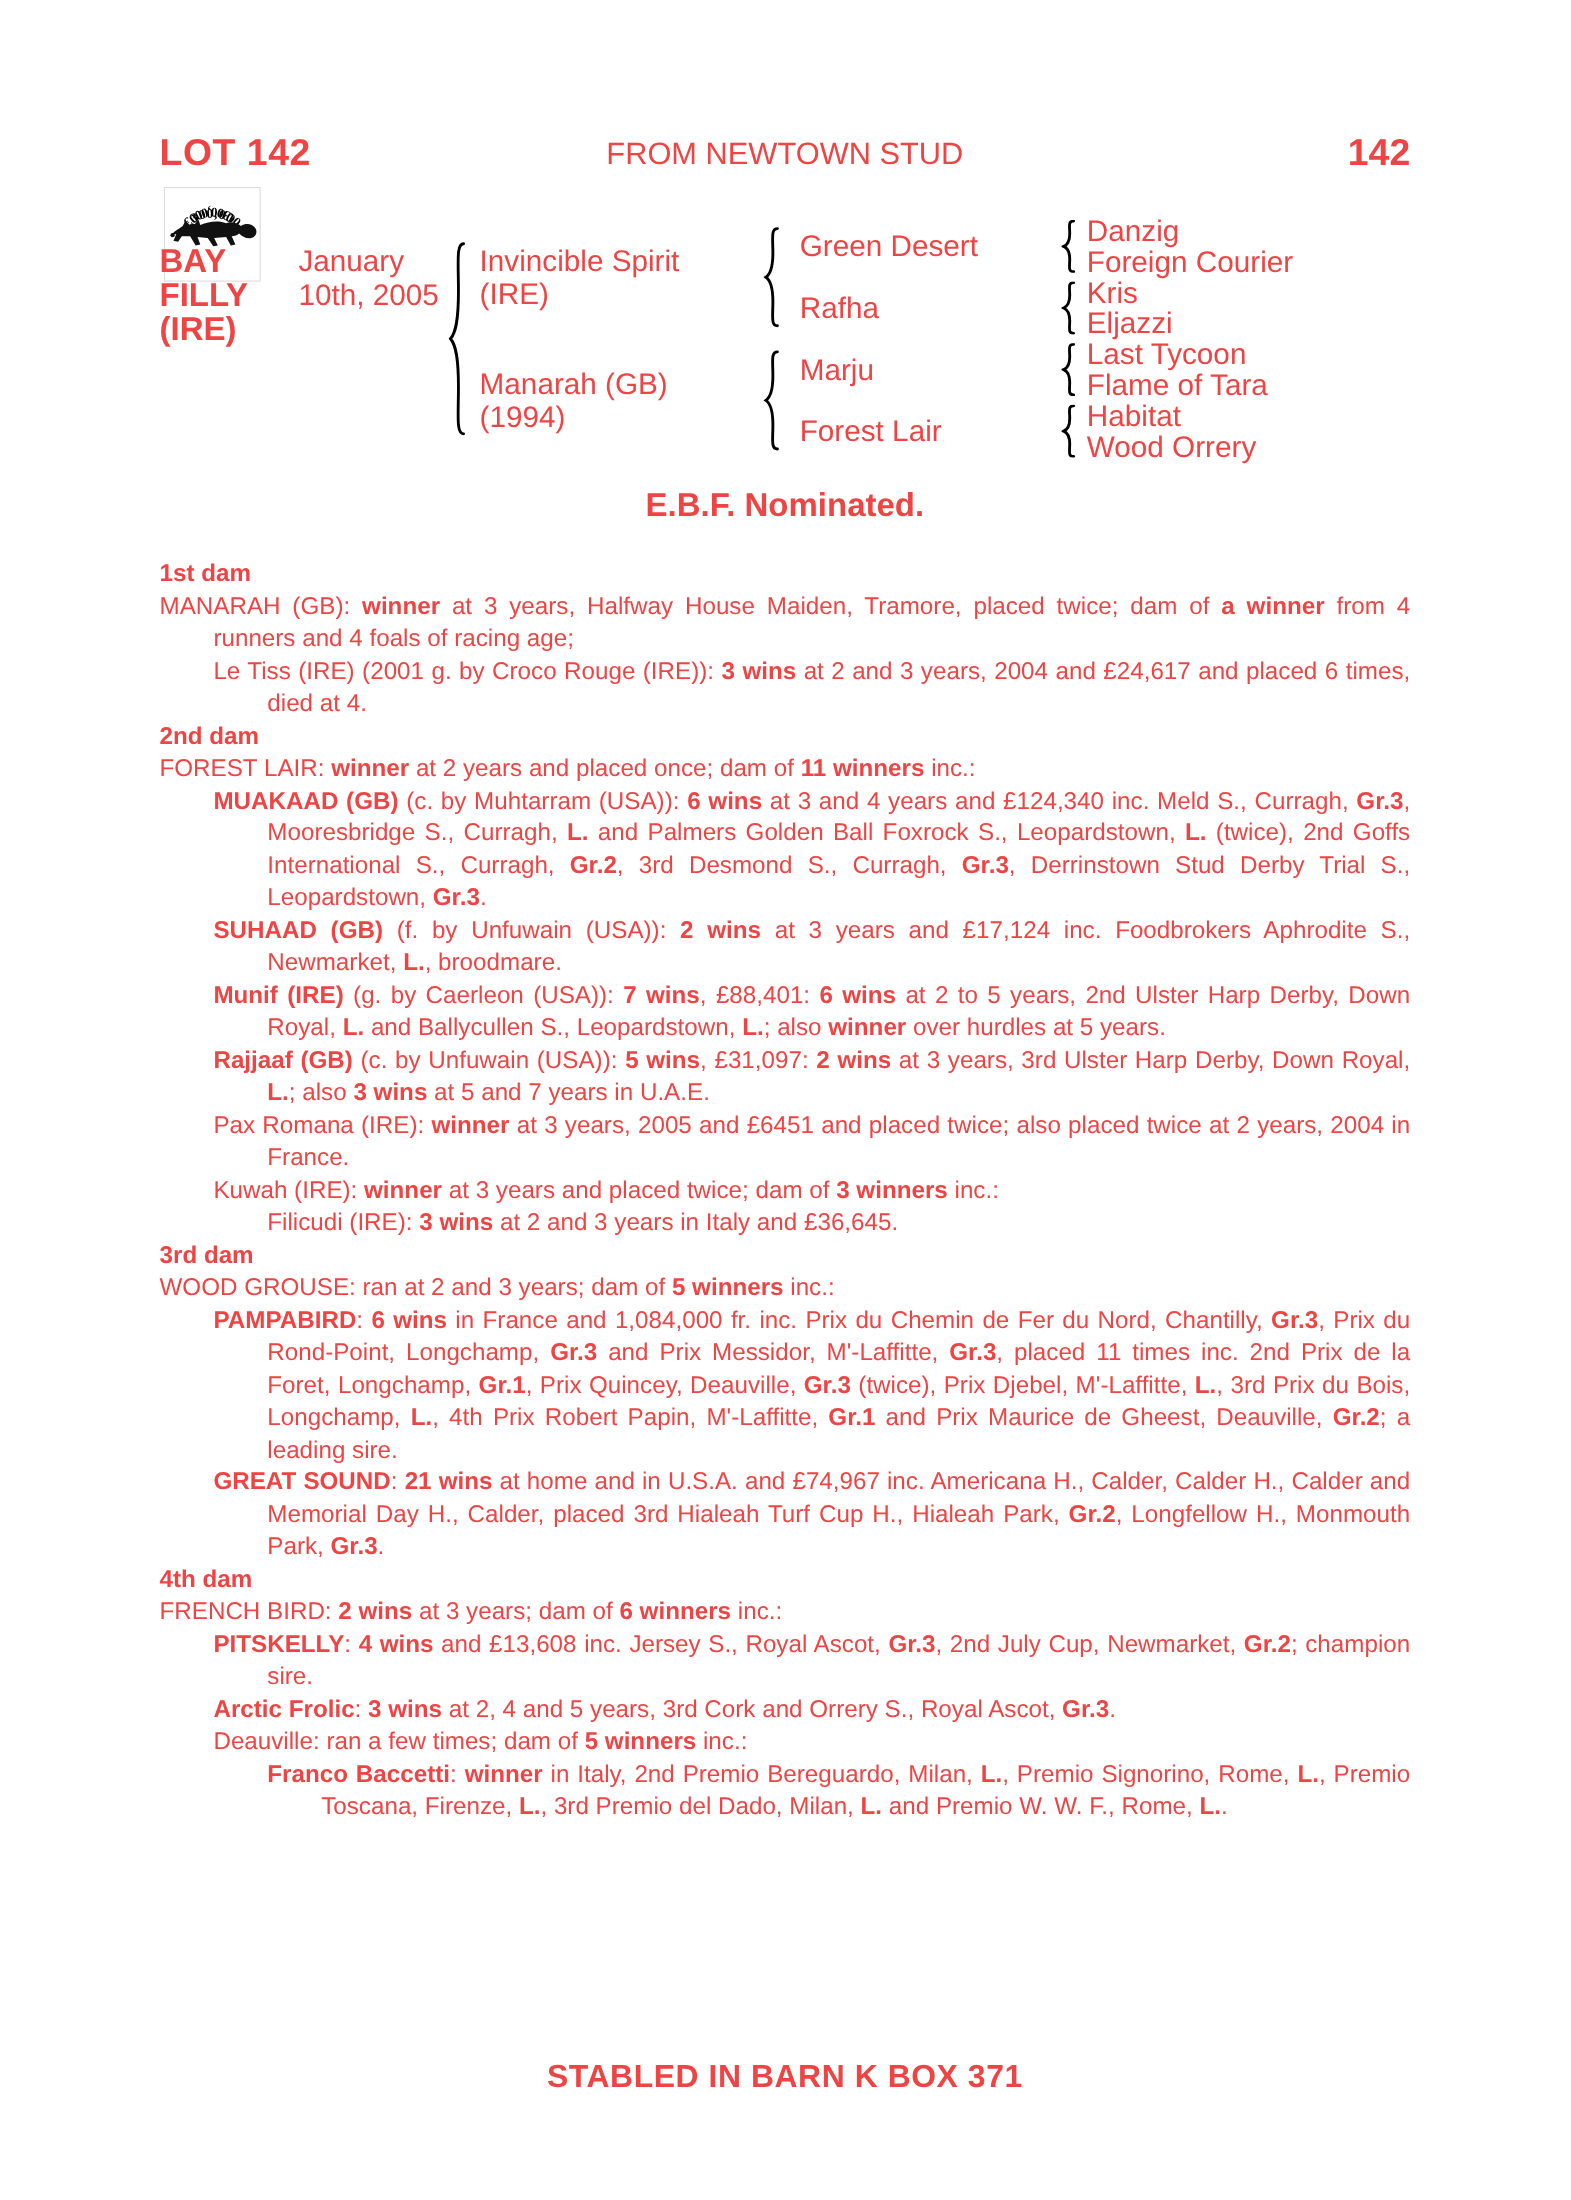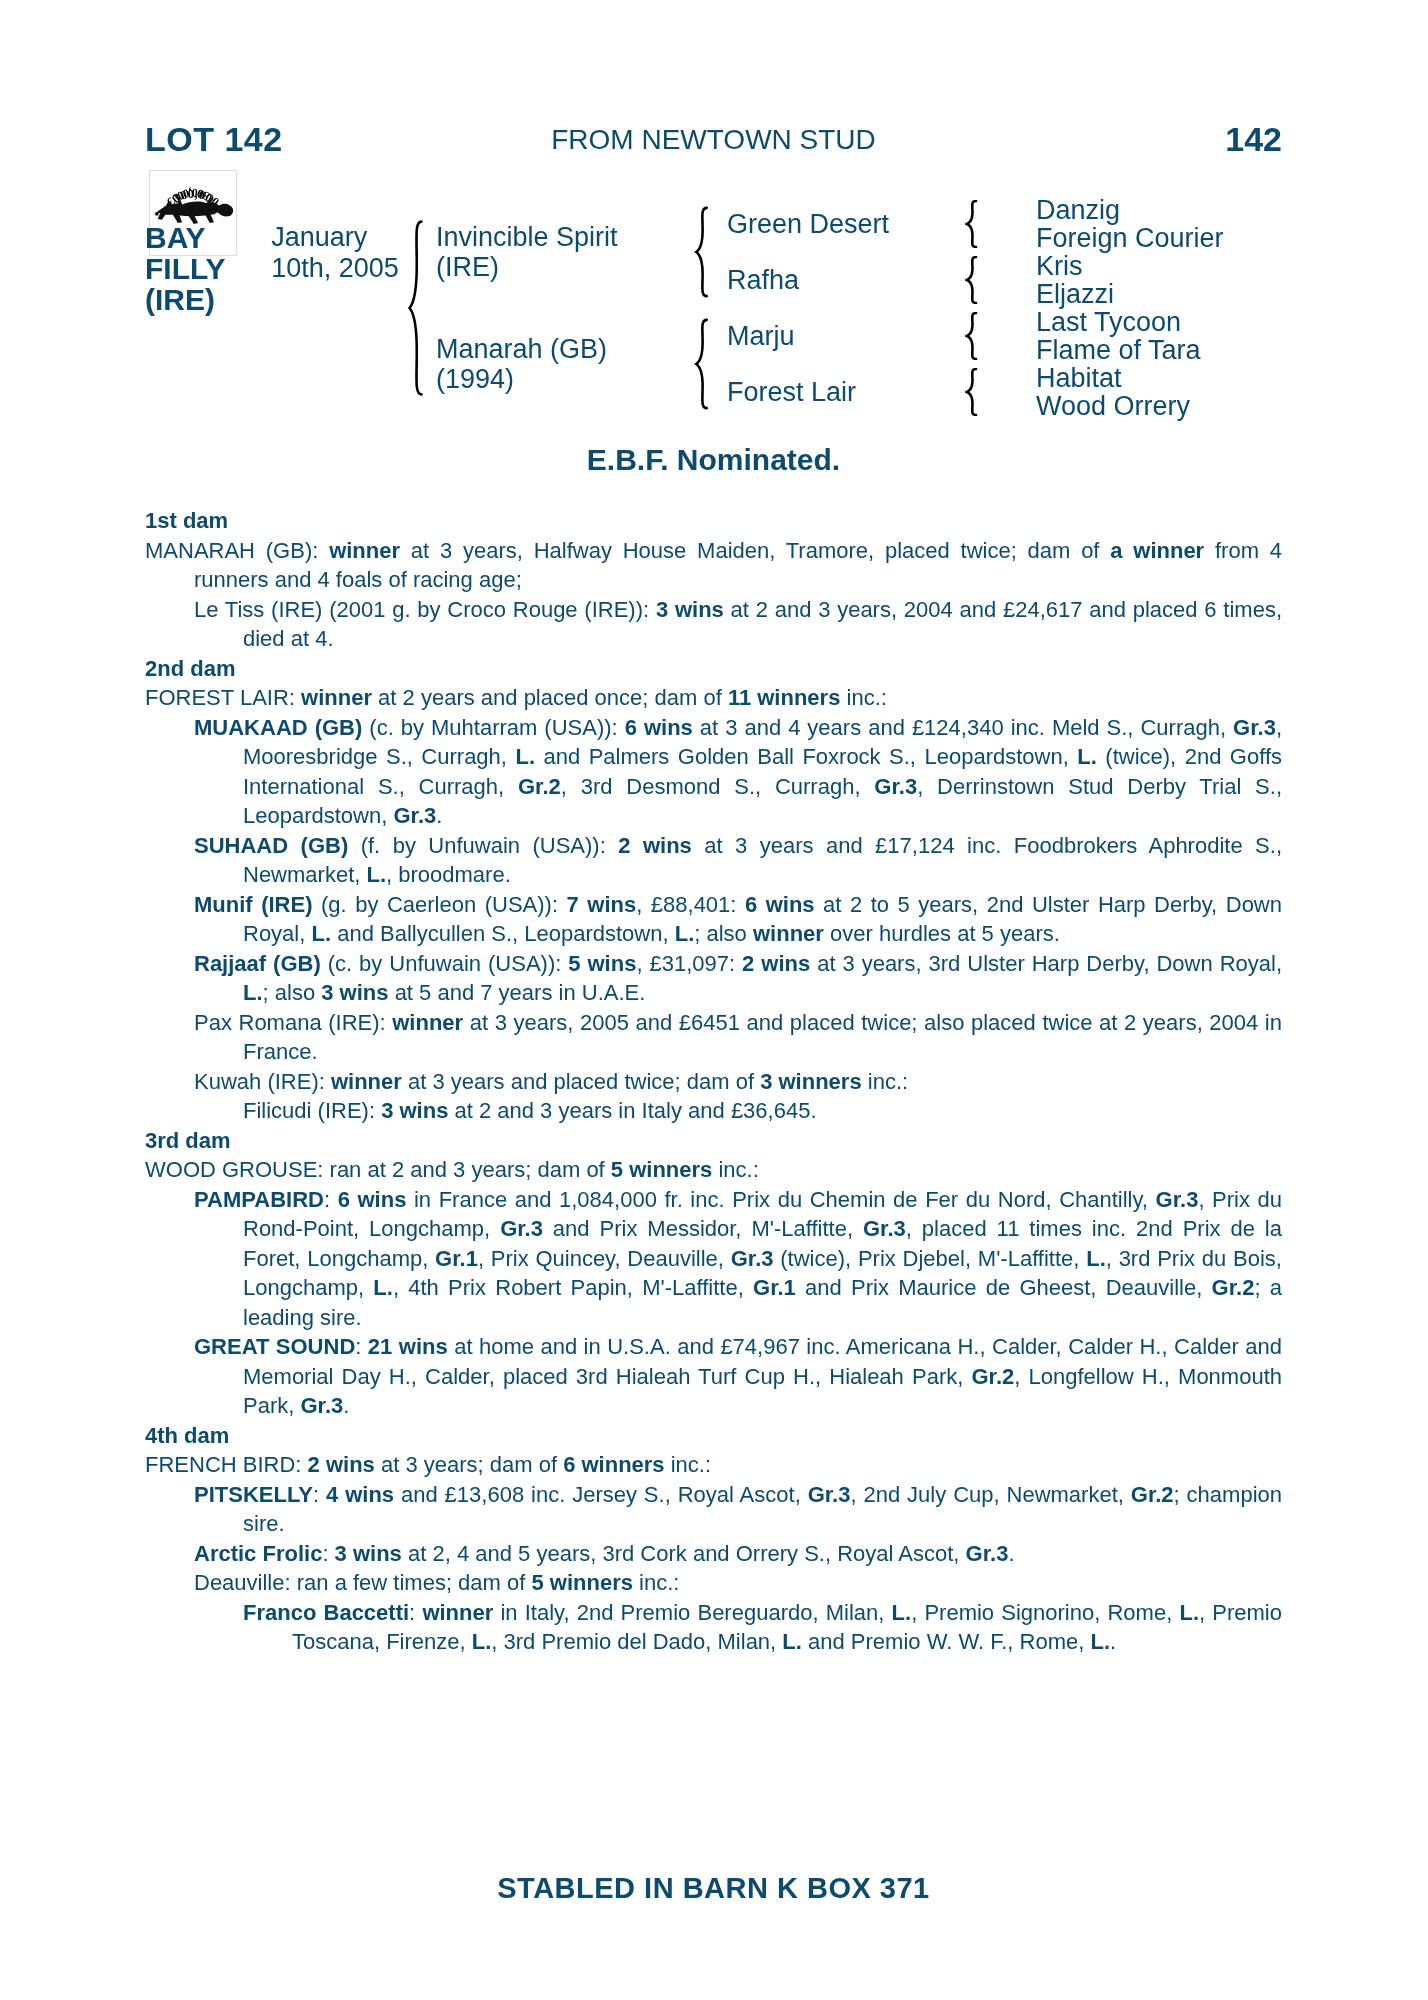--- a/index.html
+++ b/index.html
@@ -1,16 +1,16 @@
 <!DOCTYPE html>
 <html><head>
 <meta charset="utf-8">
 <style>
   html,body{margin:0;padding:0;background:#ffffff;}
-  .page-root{position:relative;width:1428px;height:2000px;background:#fff;color:#0c4a6e;
+  .page-root{position:relative;width:1428px;height:2000px;background:#fff;color:#ef4444;
              font-family:"Liberation Sans", sans-serif;overflow:hidden;}
   .page{position:absolute;left:145px;top:0;width:1137px;height:2000px;}
 
   
   .header{position:absolute;top:120px;left:0;width:100%;height:42px;}
   .lot-label{position:absolute;left:0;top:0;font-size:34px;font-weight:bold;letter-spacing:.5px;}
   .vendor-line{position:absolute;left:0;top:4px;width:100%;text-align:center;font-size:28px;}
   .page-number{position:absolute;right:0;top:0;font-size:34px;font-weight:bold;}
 
   
@@ -23,21 +23,21 @@
             grid-template-columns:255px 30px 252px 39px 234px 33px 294px;
             grid-template-rows:repeat(8,28px);font-size:27px;}
   .subject-cell{grid-area:1/1/9/2;display:flex;justify-content:center;padding-top:26px;}
   .subject-name{font-weight:bold;font-size:30px;line-height:31px;}
   .subject-foaled{font-size:27px;line-height:31px;}
   .sire-cell{grid-area:1/3/5/4;display:flex;flex-direction:column;justify-content:center;padding-left:6px;line-height:30px;}
   .dam-cell{grid-area:5/3/9/4;display:flex;flex-direction:column;justify-content:center;padding-left:6px;line-height:30px;}
   .gp-cell{display:flex;align-items:center;padding-left:6px;}
   .gp-0{grid-area:1/5/3/6;} .gp-1{grid-area:3/5/5/6;} .gp-2{grid-area:5/5/7/6;} .gp-3{grid-area:7/5/9/6;}
   .ggp-col{grid-area:1/7/9/8;display:flex;flex-direction:column;}
-  .ggp{height:28px;line-height:28px;white-space:nowrap;margin-left:48px;}
+  .ggp{height:28px;line-height:28px;white-space:nowrap;}
   .brace-cell{display:flex;align-items:center;justify-content:center;}
   .br-t{grid-area:1/2/9/3;} .br-m1{grid-area:1/4/5/5;} .br-m2{grid-area:5/4/9/5;}
   .br-s1{grid-area:1/6/3/7;} .br-s2{grid-area:3/6/5/7;} .br-s3{grid-area:5/6/7/7;} .br-s4{grid-area:7/6/9/7;}
   .brace{display:block;}
   .brace path{fill:none;stroke:#000;stroke-width:2.6;stroke-linecap:round;vector-effect:non-scaling-stroke;}
   .h180{height:180px;width:17px;} .h90{height:92px;width:15px;} .h48{height:48px;width:13px;}
 
   
   .nomination{position:absolute;top:443px;left:0;width:100%;text-align:center;
               font-size:30px;font-weight:bold;}

